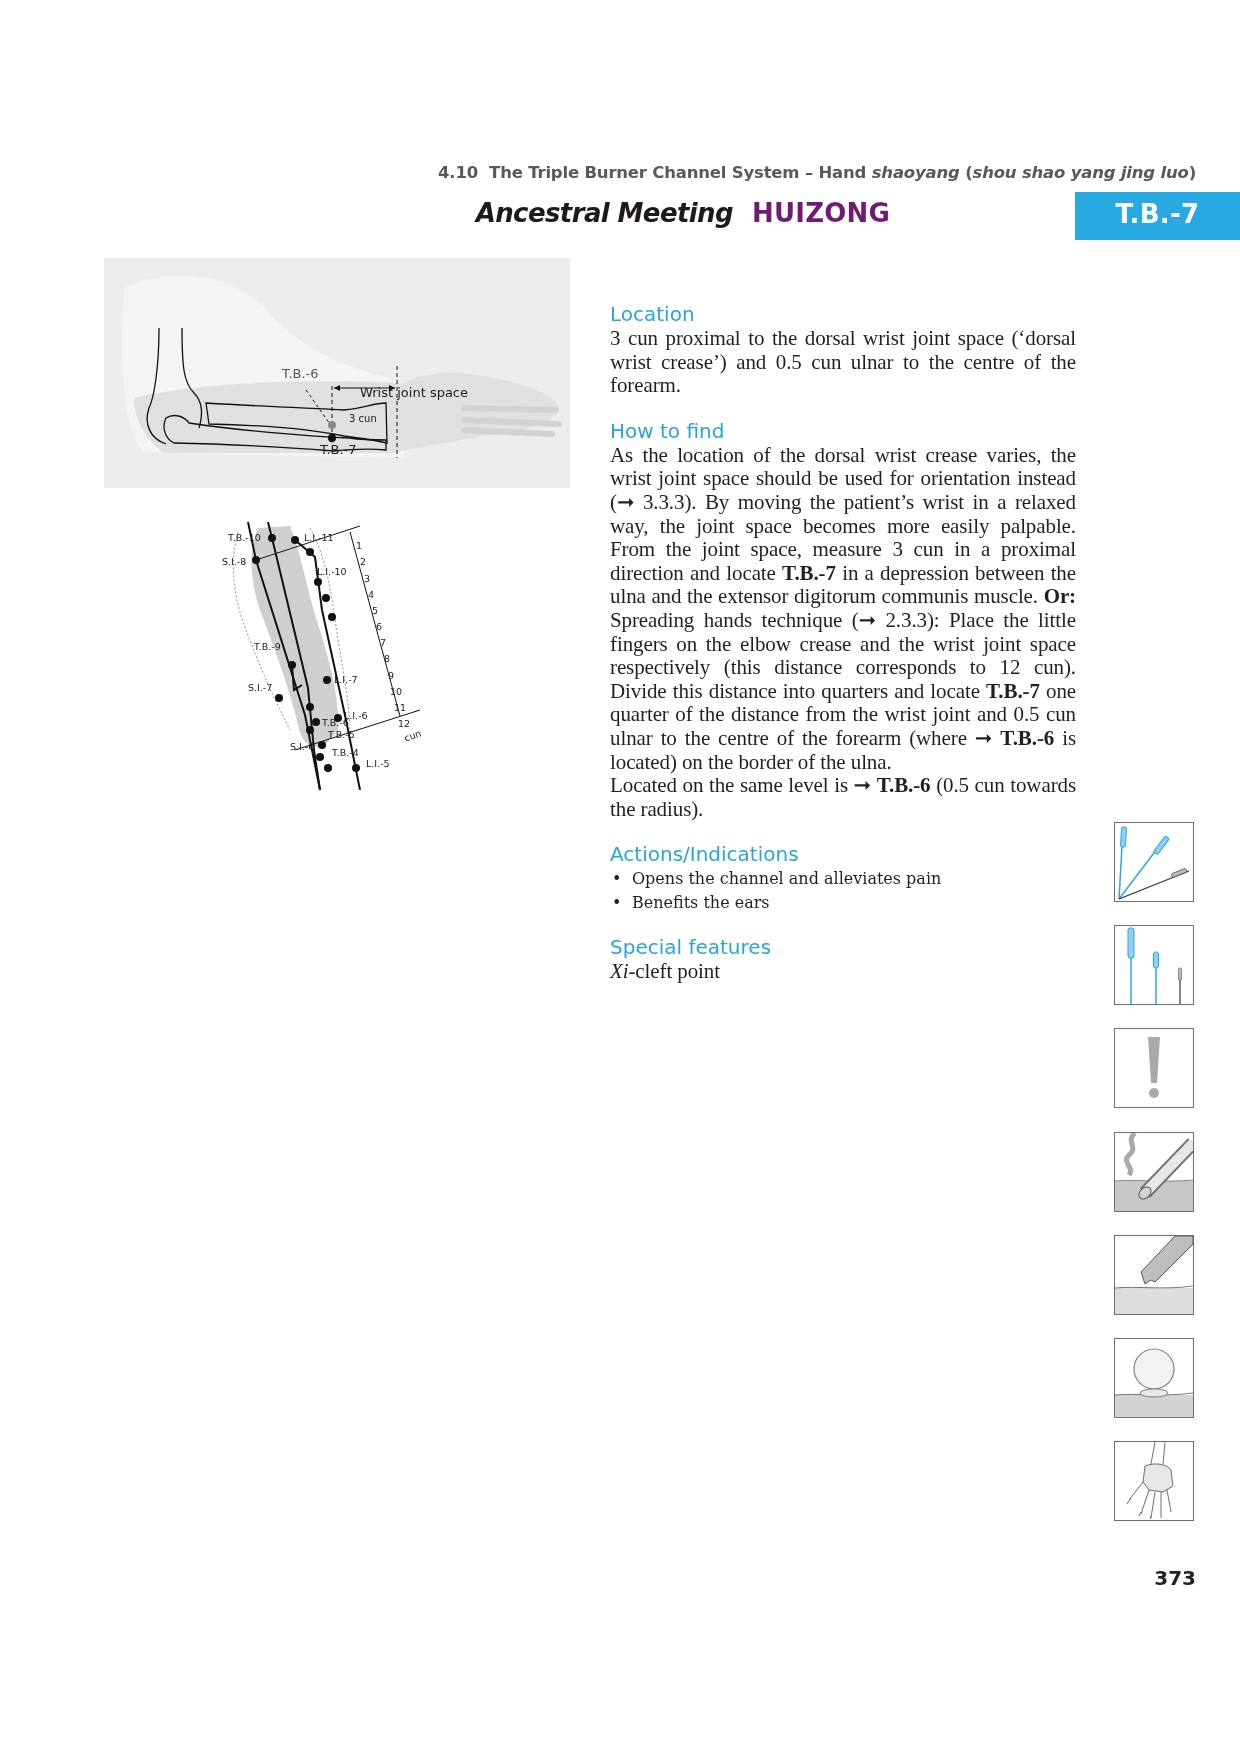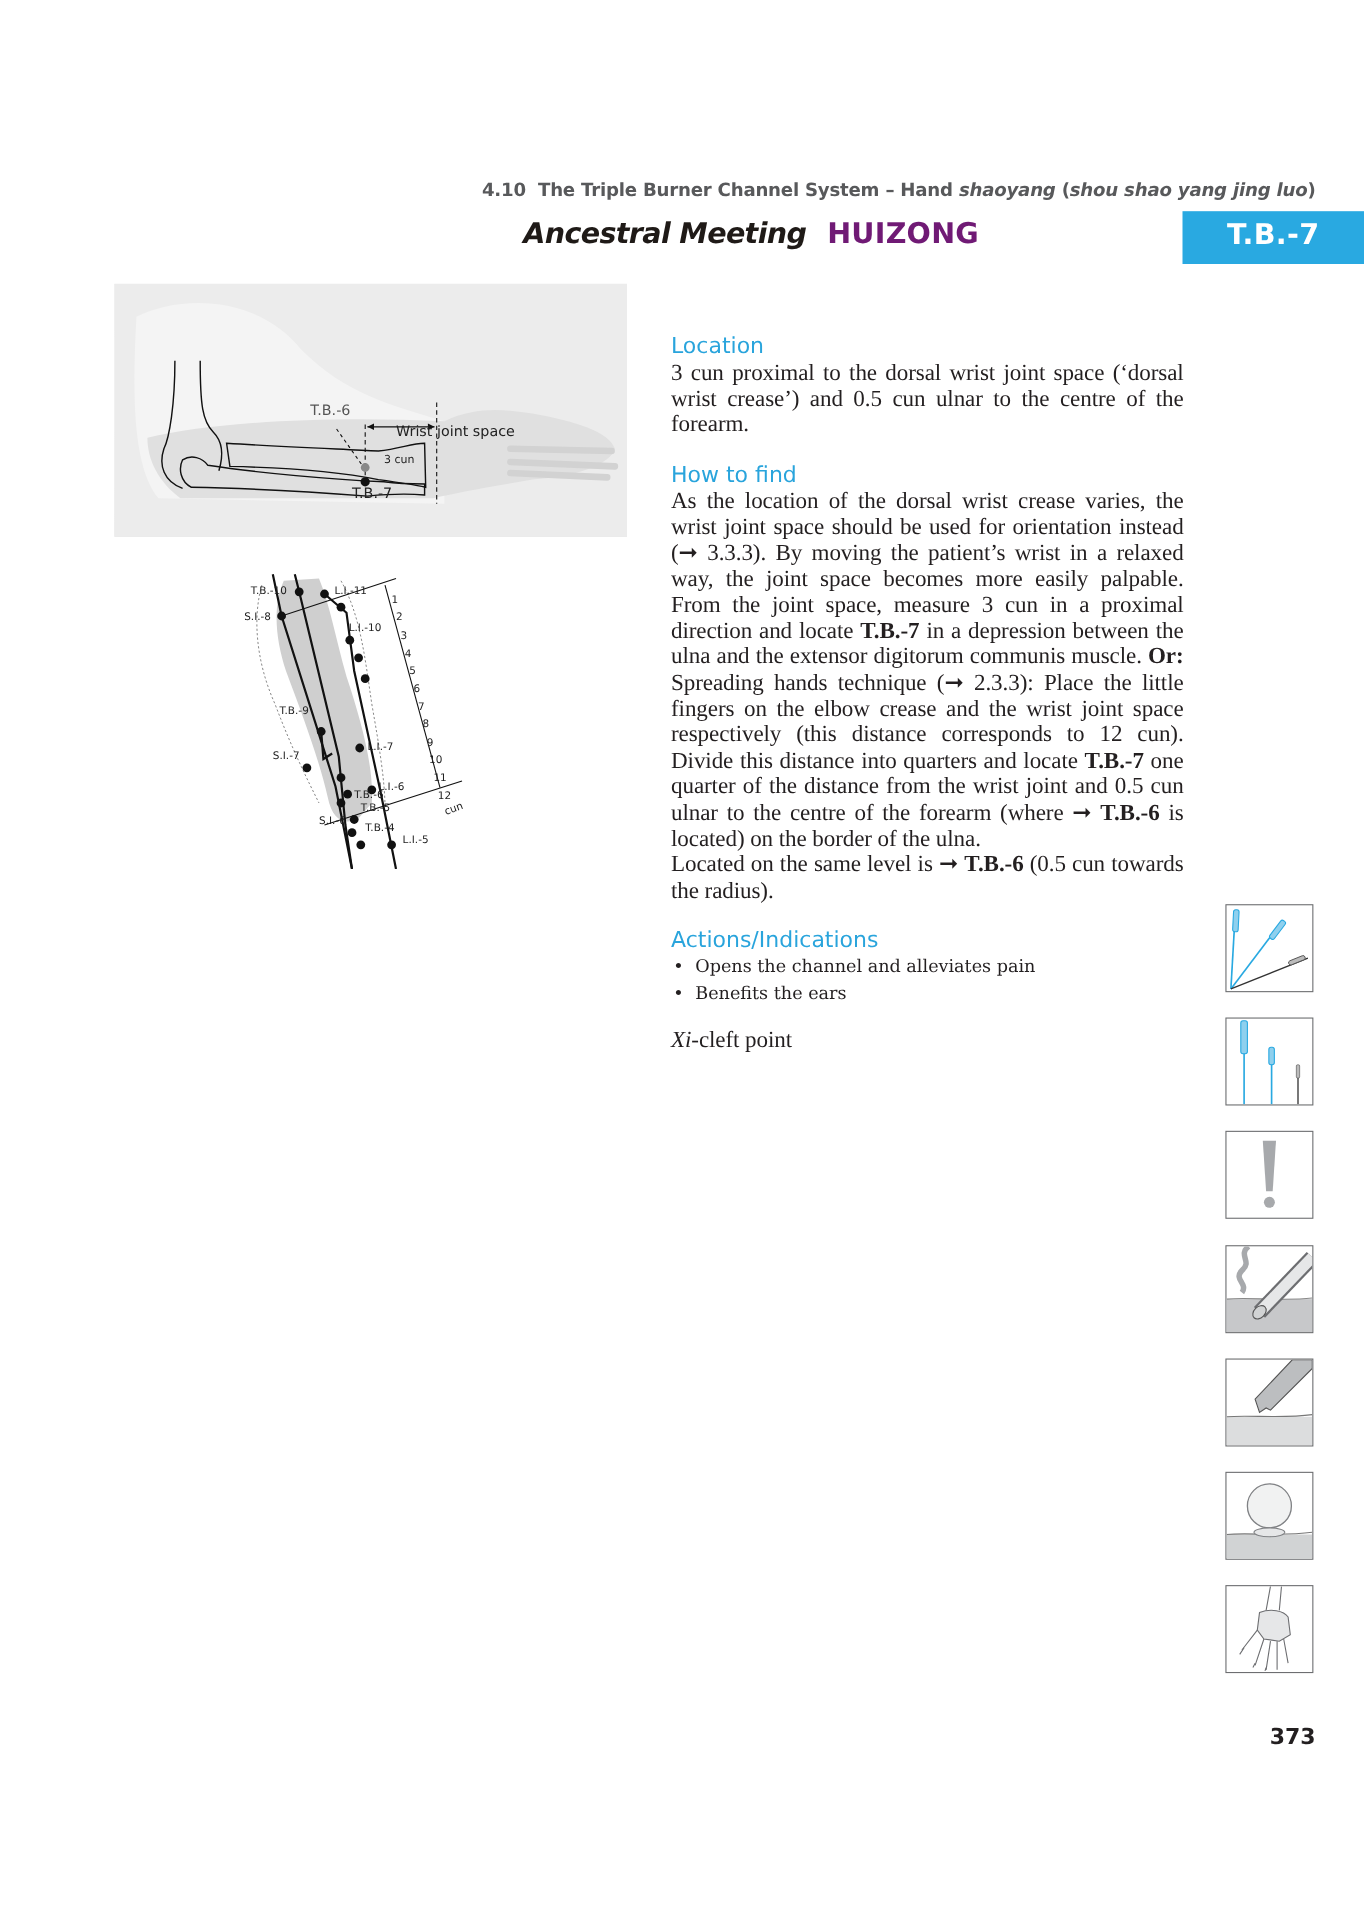--- a/index.html
+++ b/index.html
@@ -155,20 +155,21 @@
     <p class="body-text"><span>Located on the same level is ➞ </span><b>T.B.-6</b><span> (0.5 cun towards the radius).</span></p>
   </div>
   <div class="sec">
     <h2 class="sec-h">Actions/Indications</h2>
     <ul class="bullets">
       <li>Opens the channel and alleviates pain</li>
       <li>Benefits the ears</li>
     </ul>
   </div>
   <div class="sec">
+    <h2 class="sec-h">Special features</h2>
     <p class="body-text"><i>Xi</i><span>-cleft point</span></p>
   </div>
 </div>
 
 <div class="icon-box" style="top:822px;">
   <svg width="78" height="78" viewBox="0 0 78 78">
     <line x1="4" y1="76" x2="8" y2="6" stroke="#29a9e1" stroke-width="1.5"></line>
     <rect x="6" y="4" width="5" height="20" rx="2" fill="#8fd0ee" stroke="#29a9e1" stroke-width="1" transform="rotate(3 8 14)"></rect>
     <line x1="4" y1="76" x2="48" y2="18" stroke="#29a9e1" stroke-width="1.5"></line>
     <rect x="44" y="12" width="5" height="20" rx="2" fill="#8fd0ee" stroke="#29a9e1" stroke-width="1" transform="rotate(37 46 22)"></rect>

